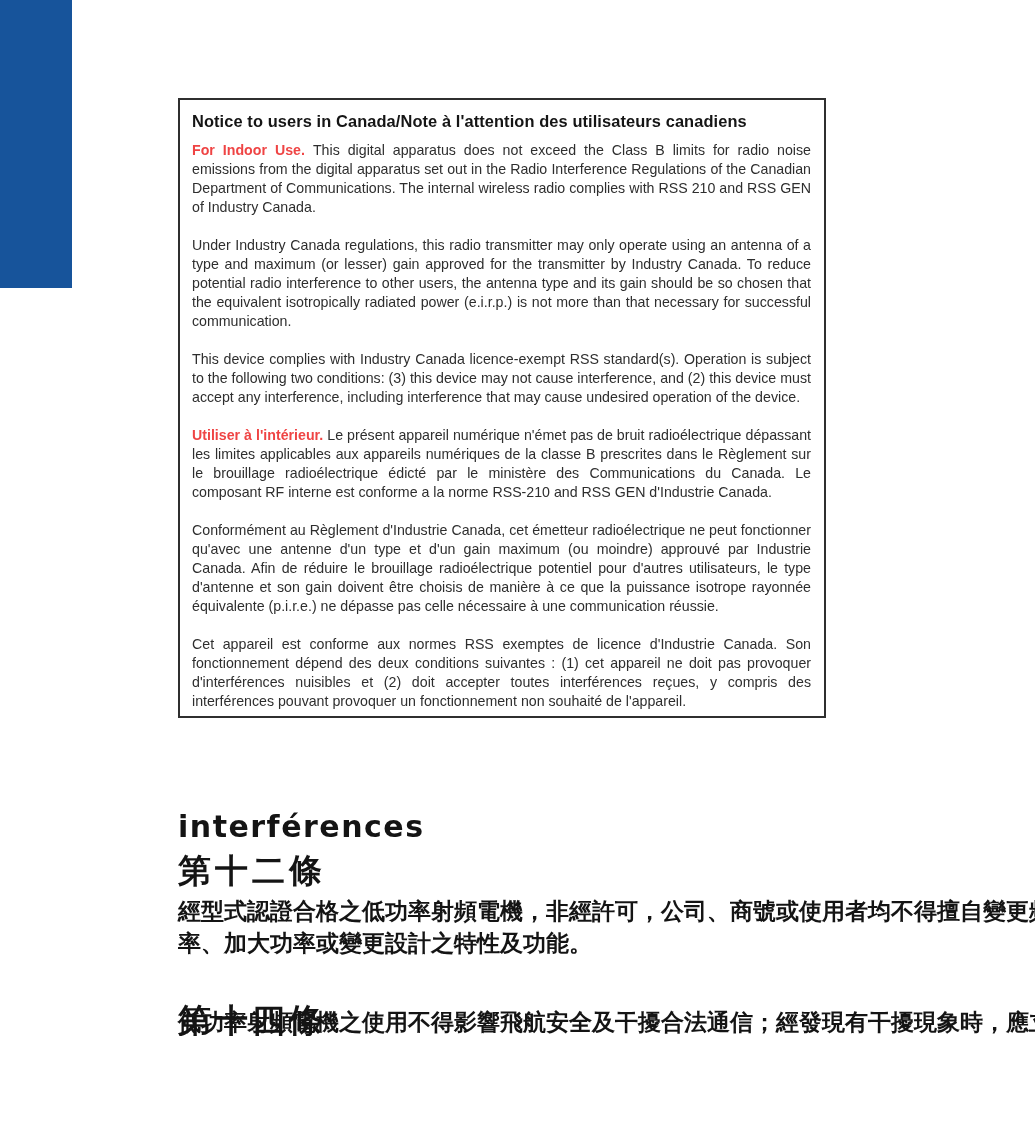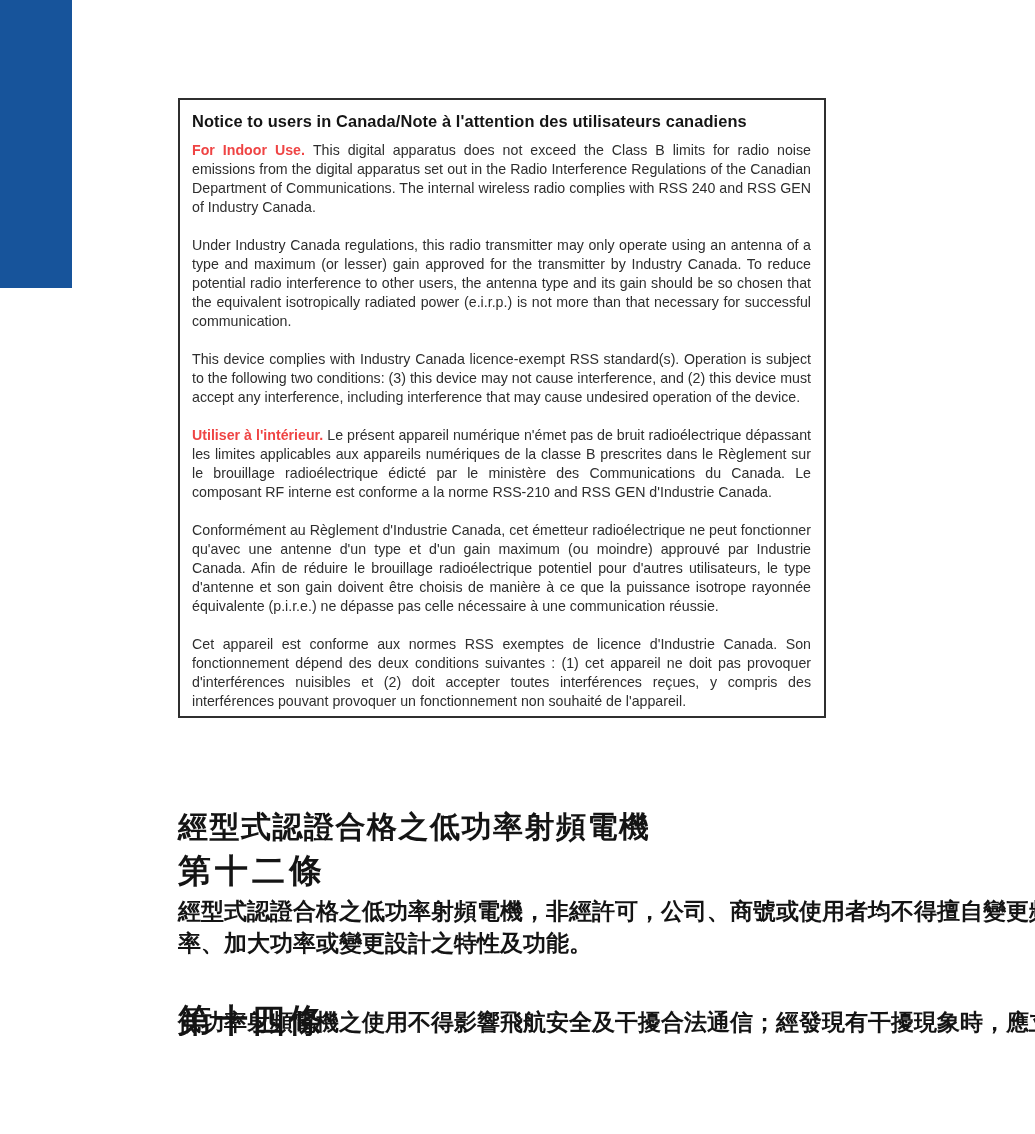--- a/index.html
+++ b/index.html
@@ -77,35 +77,35 @@
 </head>
 <body>
 
 <div class="canvas">
 
   <div class="accent-bar"></div>
 
   <div class="notice-box">
     <div class="notice-title">Notice to users in Canada/Note à l'attention des utilisateurs canadiens</div>
 
-    <p class="notice-para"><span class="lead">For Indoor Use. </span><span>This digital apparatus does not exceed the Class B limits for radio noise emissions from the digital apparatus set out in the Radio Interference Regulations of the Canadian Department of Communications. The internal wireless radio complies with RSS 240 and RSS GEN of Industry Canada.</span></p>
+    <p class="notice-para"><span class="lead">For Indoor Use. </span><span>This digital apparatus does not exceed the Class B limits for radio noise emissions from the digital apparatus set out in the Radio Interference Regulations of the Canadian Department of Communications. The internal wireless radio complies with RSS 210 and RSS GEN of Industry Canada.</span></p>
 
     <p class="notice-para"><span>Under Industry Canada regulations, this radio transmitter may only operate using an antenna of a type and maximum (or lesser) gain approved for the transmitter by Industry Canada. To reduce potential radio interference to other users, the antenna type and its gain should be so chosen that the equivalent isotropically radiated power (e.i.r.p.) is not more than that necessary for successful communication.</span></p>
 
     <p class="notice-para"><span>This device complies with Industry Canada licence-exempt RSS standard(s). Operation is subject to the following two conditions: (3) this device may not cause interference, and (2) this device must accept any interference, including interference that may cause undesired operation of the device.</span></p>
 
     <p class="notice-para"><span class="lead">Utiliser à l'intérieur. </span><span>Le présent appareil numérique n'émet pas de bruit radioélectrique dépassant les limites applicables aux appareils numériques de la classe B prescrites dans le Règlement sur le brouillage radioélectrique édicté par le ministère des Communications du Canada. Le composant RF interne est conforme a la norme RSS-210 and RSS GEN d'Industrie Canada.</span></p>
 
     <p class="notice-para"><span>Conformément au Règlement d'Industrie Canada, cet émetteur radioélectrique ne peut fonctionner qu'avec une antenne d'un type et d'un gain maximum (ou moindre) approuvé par Industrie Canada. Afin de réduire le brouillage radioélectrique potentiel pour d'autres utilisateurs, le type d'antenne et son gain doivent être choisis de manière à ce que la puissance isotrope rayonnée équivalente (p.i.r.e.) ne dépasse pas celle nécessaire à une communication réussie.</span></p>
 
     <p class="notice-para"><span>Cet appareil est conforme aux normes RSS exemptes de licence d'Industrie Canada. Son fonctionnement dépend des deux conditions suivantes : (1) cet appareil ne doit pas provoquer d'interférences nuisibles et (2) doit accepter toutes interférences reçues, y compris des interférences pouvant provoquer un fonctionnement non souhaité de l'appareil.</span></p>
   </div>
 
   <div>
-    <div class="cjk tw-title">經型式認證合格之低功率射頻電機</div>
+    <div class="cjk tw-title">interférences</div>
 
     <div class="cjk tw-heading h12">第十二條</div>
 
     <p class="cjk tw-body p12">經型式認證合格之低功率射頻電機，非經許可，公司、商號或使用者均不得擅自變更頻率、加大功率或變更設計之特性及功能。</p>
 
     <div class="cjk tw-heading h14">第十四條</div>
 
     <p class="cjk tw-body p14"><span>低功率射頻電機之使用不得影響飛航安全及干擾合法通信；經發現有干擾現象時，應立即停用，並改善至無干擾時</span><span class="seg-light">方得繼續</span><span>使用。</span></p>
 
     <p class="cjk tw-body p15">前項合法通信，指依電信法規定作業之無線電通信。低功率射頻電機須忍受合法通信或工業、科學及醫藥用電波輻射性電機設備之干擾。</p>

